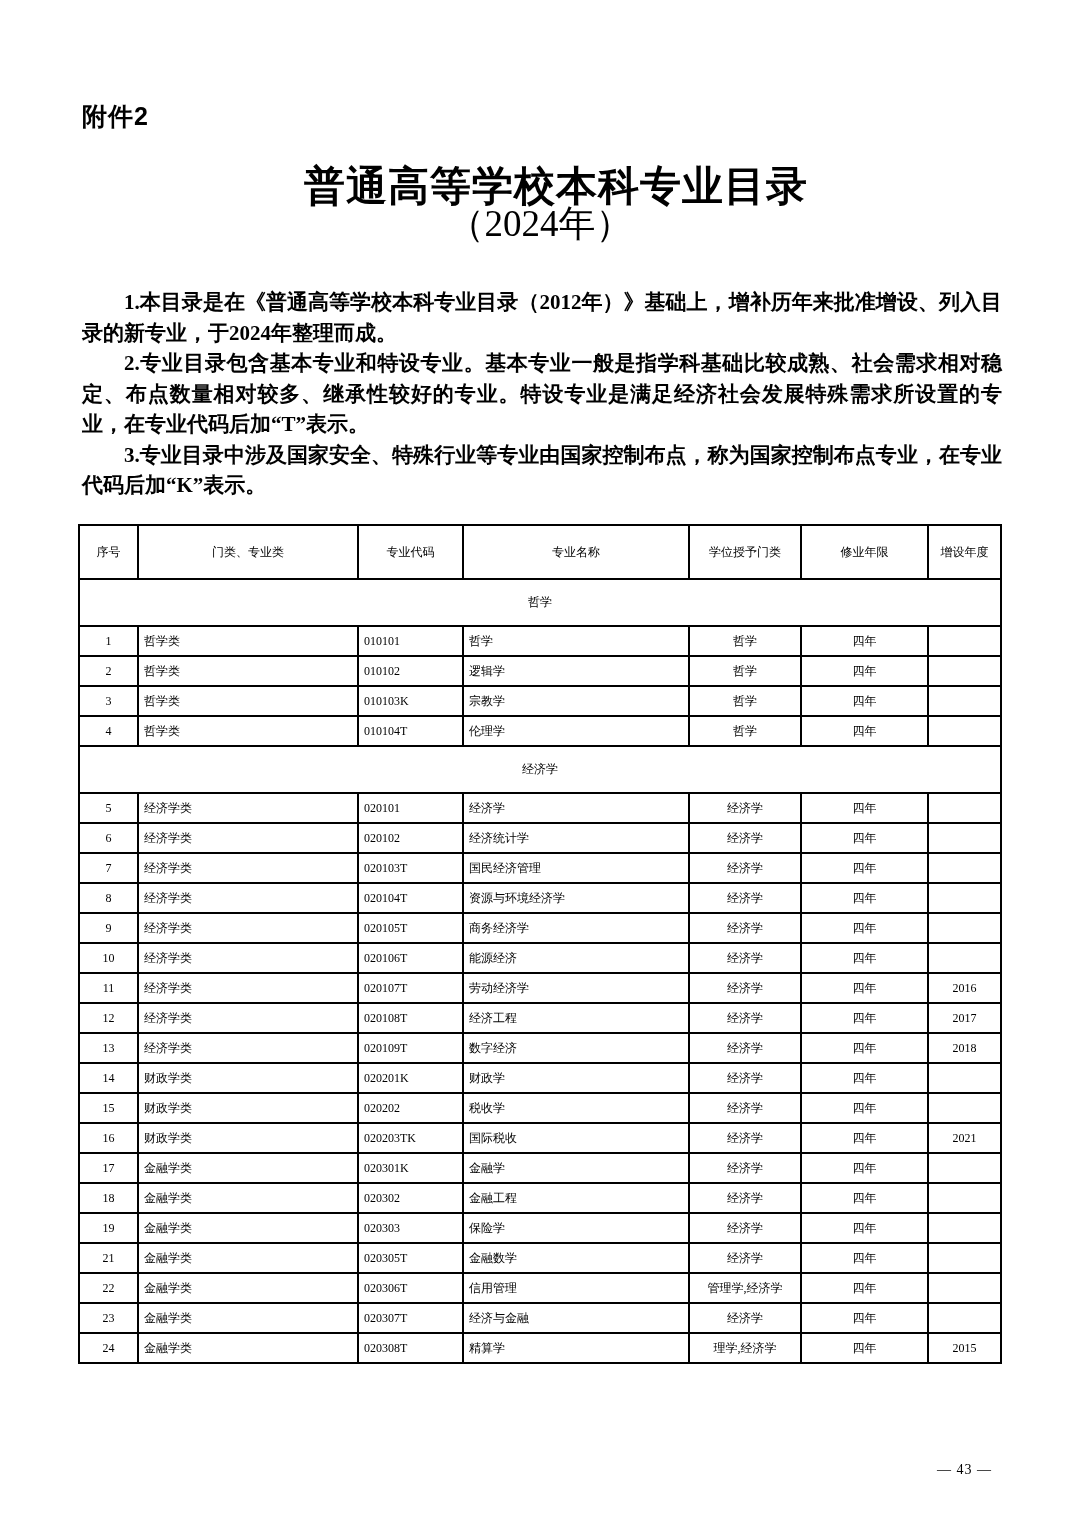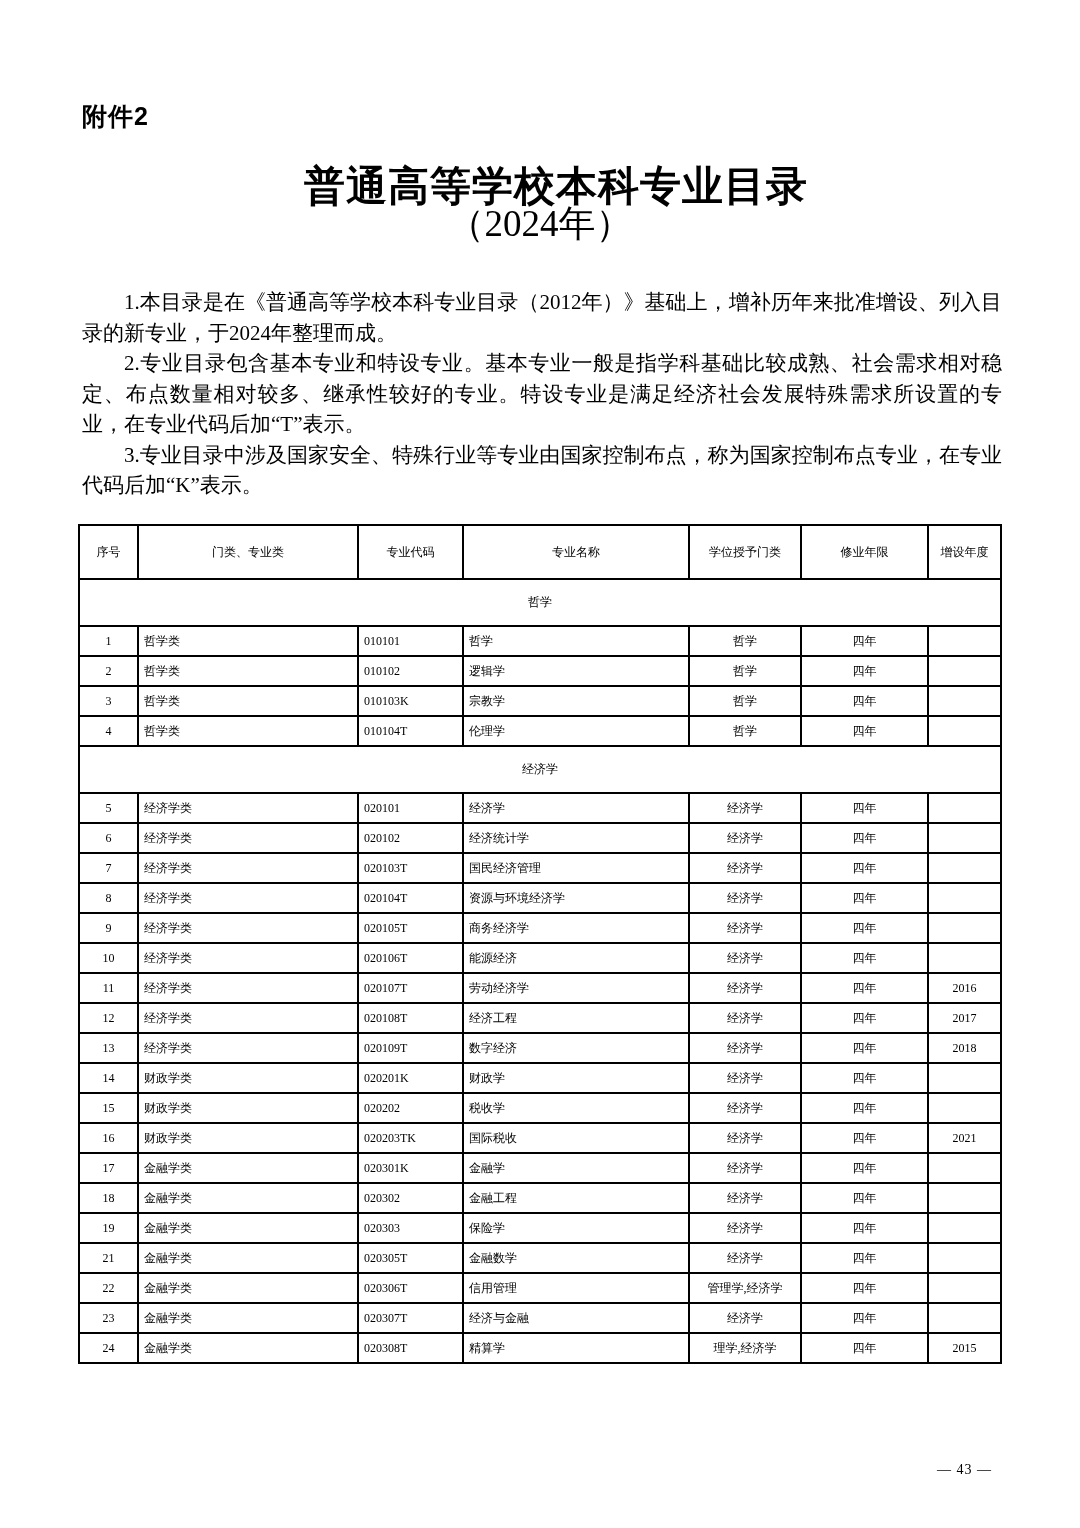--- a/index.html
+++ b/index.html
@@ -52,20 +52,21 @@
     left: 82px;
     top: 287px;
     width: 920px;
     font-size: 21px;
     line-height: 30.5px;
     text-align: justify;
   }
   .notes p {
     margin: 0;
     text-indent: 2em;
+    font-weight: bold;
   }
   .majors-table {
     position: absolute;
     left: 78px;
     top: 524px;
     width: 922px;
     border-collapse: collapse;
     table-layout: fixed;
     font-size: 12px;
   }

